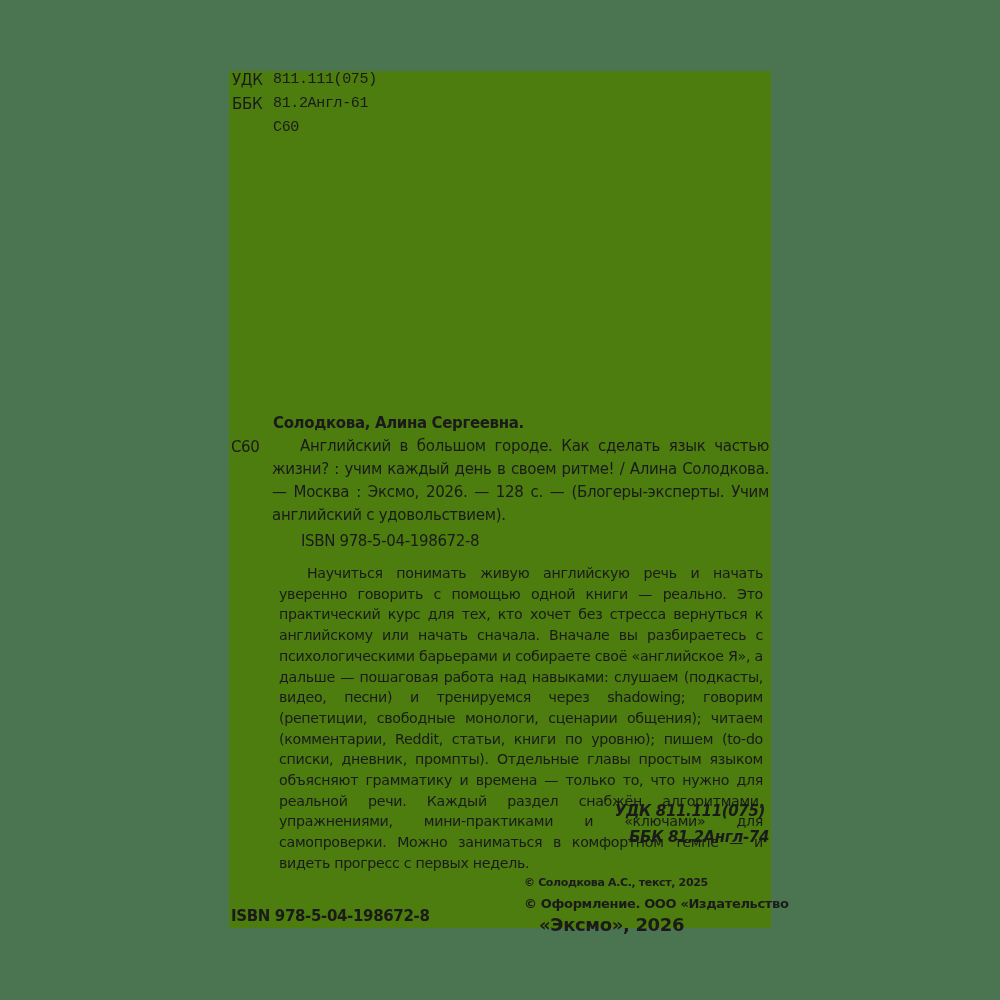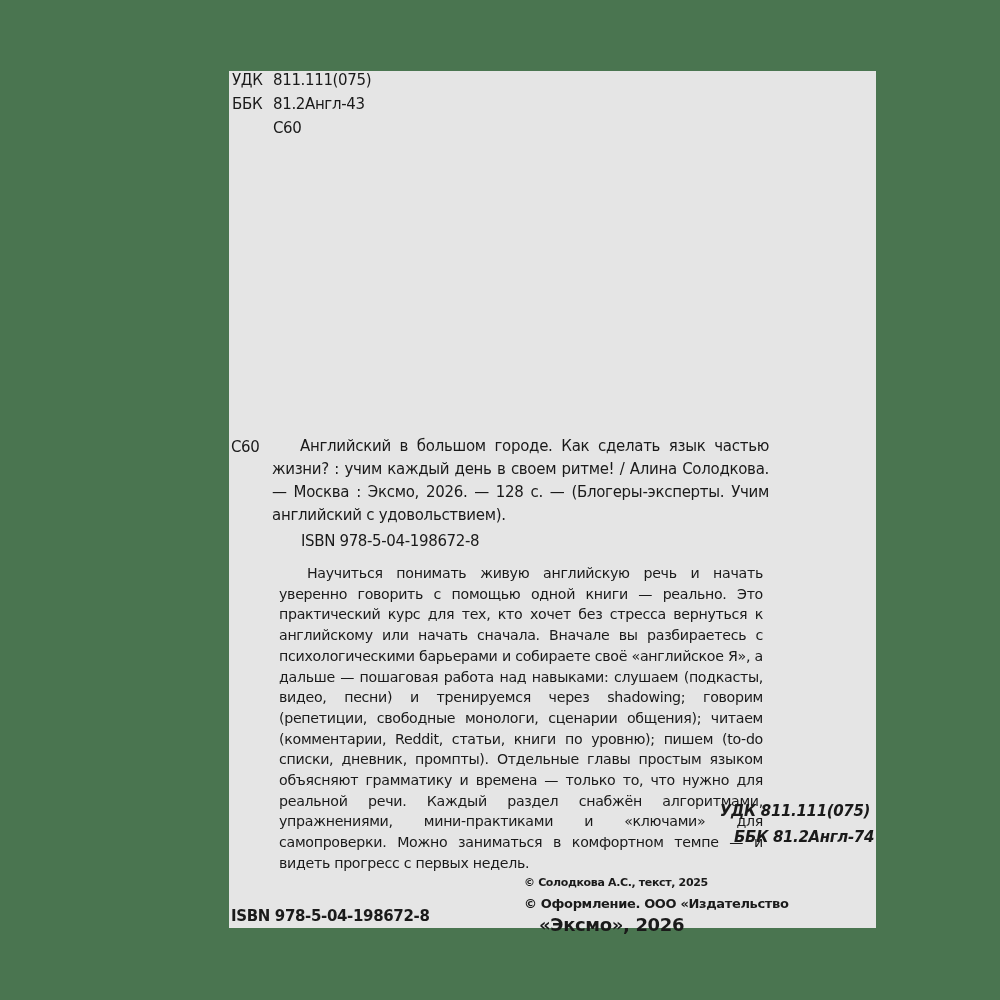--- a/index.html
+++ b/index.html
@@ -1,45 +1,46 @@
 <!DOCTYPE html>
 <html><head>
 <meta charset="utf-8">
 <style>
   html, body { margin:0; padding:0; }
   body {
     width:1000px; height:1000px; background:#4a7550; position:relative; overflow:hidden;
     font-family:"DejaVu Sans", sans-serif; color:#1a1a1a;
   }
   .page {
-    position:absolute; left:229px; top:71px; width:647px; height:857px; background:#e5e5e5;
+    position:absolute; left:229px; top:71px; width:542px; height:857px; background:#4d7c0f;
   }
   .t { position:absolute; font-size:15px; line-height:24px; white-space:nowrap; letter-spacing:-0.35px; }
   .b { font-weight:bold; }
   .top-label { left:3px; }
-  .top-val { left:44px; }
+  .top-val { left:44px;font-family:Liberation Mono, monospace; }
   .body-text {
     position:absolute; font-size:14.2px; line-height:20.7px; text-align:justify; letter-spacing:-0.3px;
   }
   .body-text p { margin:6px; text-indent:28px; }
   .desc-line { position:absolute; left:43px; width:497px; font-size:15px; line-height:23px; text-align:justify; letter-spacing:-0.3px; }
   .desc-line p { margin:0; text-indent:28px; }
   .right { text-align:right;font-style:italic; }
 </style>
 </head>
 <body>
 
 <div class="page">
 
   <div class="t top-label" style="top:-3px;">УДК</div>
   <div class="t top-val" style="top:-3px;">811.111(075)</div>
   <div class="t top-label" style="top:21px;">ББК</div>
-  <div class="t top-val" style="top:21px;">81.2Англ-43</div>
+  <div class="t top-val" style="top:21px;">81.2Англ-61</div>
   <div class="t top-val" style="top:45px;">С60</div>
 
+  <div class="t b" style="left:44px; top:340px;">Солодкова, Алина Сергеевна.</div>
   <div class="t" style="left:2px; top:364px;">С60</div>
   <div class="desc-line" style="top:364px;">
     <p>Английский в большом городе. Как сделать язык частью жизни? : учим каждый день в своем ритме! / Алина Солодкова. — Москва : Эксмо, 2026. — 128 с. — (Блогеры-эксперты. Учим английский с удовольствием).</p>
   </div>
   <div class="t" style="left:72px; top:458px;">ISBN 978-5-04-198672-8</div>
 
   <div class="body-text" style="left:44px; top:486px; width:496px;">
     <p>Научиться понимать живую английскую речь и начать уверенно говорить с помощью одной книги — реально. Это практический курс для тех, кто хочет без стресса вернуться к английскому или начать сначала. Вначале вы разбираетесь с психологическими барьерами и собираете своё «английское Я», а дальше — пошаговая работа над навыками: слушаем (подкасты, видео, песни) и тренируемся через shadowing; говорим (репетиции, свободные монологи, сценарии общения); читаем (комментарии, Reddit, статьи, книги по уровню); пишем (to-do списки, дневник, промпты). Отдельные главы простым языком объясняют грамматику и времена — только то, что нужно для реальной речи. Каждый раздел снабжён алгоритмами, упражнениями, мини-практиками и «ключами» для самопроверки. Можно заниматься в комфортном темпе — и видеть прогресс с первых недель.</p>
   </div>
 

